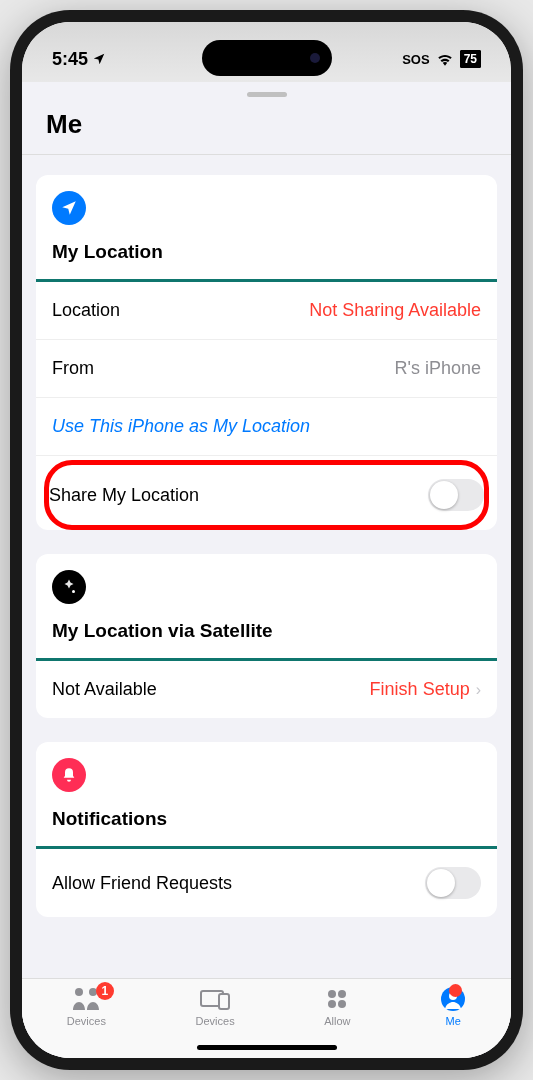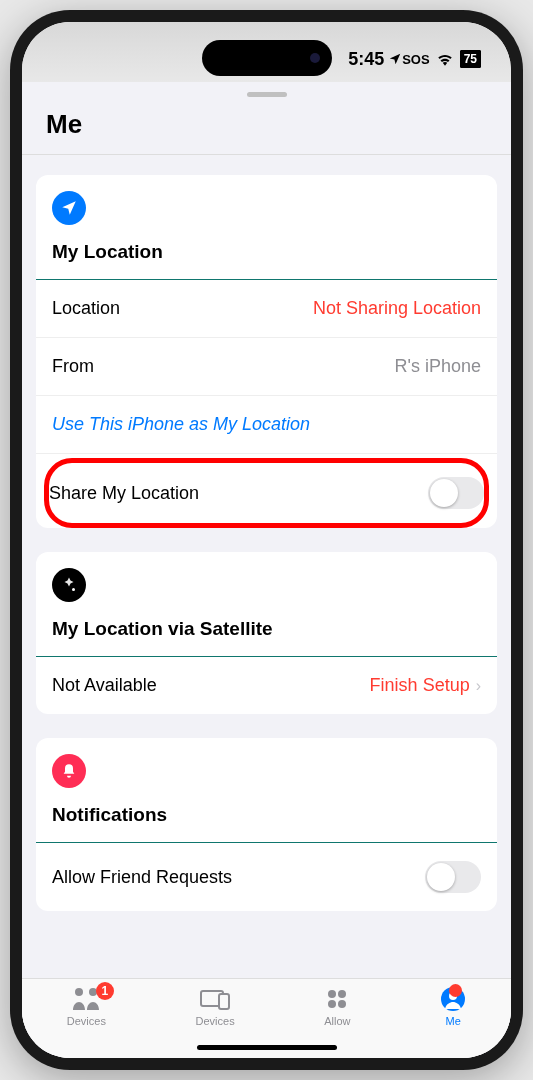--- a/index.html
+++ b/index.html
@@ -1,35 +1,35 @@
 <!DOCTYPE html>
 <html><head>
   <meta charset="utf-8">
   <style>
     * { margin: 0; padding: 0; box-sizing: border-box; font-family: -apple-system, BlinkMacSystemFont, 'Segoe UI', Helvetica, Arial, sans-serif; }
     body { background: #e8e8e8; display: flex; justify-content: center; align-items: flex-start; padding: 10px; }
     .phone-frame { width: 513px; height: 1060px; background: #1a1a1a; border-radius: 60px; padding: 12px; box-shadow: 0 10px 40px rgba(0,0,0,0.3); position: relative; }
     .phone-screen { width: 100%; height: 100%; background: #fff; border-radius: 48px; overflow: hidden; position: relative; display: flex; flex-direction: column; }
     .dynamic-island { position: absolute; top: 18px; left: 50%; transform: translateX(-50%); width: 130px; height: 36px; background: #000; border-radius: 20px; z-index: 100; }
     .dynamic-island::after { content: ''; position: absolute; right: 12px; top: 50%; transform: translateY(-50%); width: 10px; height: 10px; border-radius: 50%; background: #1a1a3a; }
-    .status-bar { height: 60px; display: flex; justify-content: flex-end; align-items: center; padding: 0 30px; padding-top: 14px; background: linear-gradient(to bottom, #d8d8d8, #e8e8e8); }
+    .status-bar { height: 60px; display: flex; justify-content: space-between; align-items: center; padding: 0 30px; padding-top: 14px; background: linear-gradient(to bottom, #d8d8d8, #e8e8e8); }
     .status-left { font-size: 18px; font-weight: 600; display: flex; align-items: center; gap: 4px; }
     .status-right { display: flex; align-items: center; gap: 6px; font-size: 15px; font-weight: 700; }
     .battery-box { border: 1.5px solid #000; border-radius: 1px; padding: 1px 3px; font-size: 12px; font-weight: 700; background: #000; color: #fff; }
     .sheet-bg { flex: 1; background: #f2f2f7; display: flex; flex-direction: column; overflow: hidden; }
     .sheet-grabber { width: 40px; height: 5px; background: #c0c0c0; border-radius: 3px; margin: 10px auto 6px; }
     .page-title { font-size: 26px; font-weight: 700; padding: 6px 24px 14px; border-bottom: 1px solid #ddd; }
     .content { flex: 1; overflow-y: auto; padding: 20px 14px 0; }
     .card { background: #fff; border-radius: 12px; margin-bottom: 24px; padding: 0; }
     .card-icon-wrap { padding: 16px 16px 10px; }
     .icon-circle { width: 34px; height: 34px; border-radius: 50%; display: flex; align-items: center; justify-content: center; }
     .ic-blue { background: #007aff; }
     .ic-black { background: #000; }
     .ic-red { background: #ff2d55; }
-    .card-heading { font-size: 19px; font-weight: 700; padding: 6px 16px 16px; border-bottom: 1px solid #0f766e; }
+    .card-heading { font-size: 19px; font-weight: 700; padding: 6px 16px 16px; border-bottom: 3px solid #0f766e; }
     .row { display: flex; justify-content: space-between; align-items: center; padding: 18px 16px; border-bottom: 1px solid #eee; }
     .row:last-child { border-bottom: none; }
     .row-label { font-size: 18px; color: #000; }
     .row-value { font-size: 18px; }
     .val-red { color: #ff3b30; }
     .val-grey { color: #8e8e93; }
     .row-link { color: #007aff; font-size: 18px; padding: 18px 16px; border-bottom: 1px solid #eee; font-style: italic; }
     .toggle { width: 56px; height: 32px; background: #e9e9eb; border-radius: 16px; position: relative; }
     .toggle::after { content: ''; position: absolute; left: 2px; top: 2px; width: 28px; height: 28px; background: #fff; border-radius: 50%; box-shadow: 0 1px 3px rgba(0,0,0,0.3); }
     .highlight-ring { border: 5px solid #ff0000; border-radius: 28px; margin: 4px 8px 8px; }
@@ -79,21 +79,21 @@
             <div class="icon-circle ic-blue">
               <svg width="18" height="18" viewBox="0 0 24 24" fill="#fff">
                   <path d="M3 11l18-8-8 18-2-8-8-2z"></path>
                 </svg>
             </div>
           </div>
           <div class="card-heading">My Location</div>
 
           <div class="row">
             <span class="row-label">Location</span>
-            <span class="row-value val-red">Not Sharing Location</span>
+            <span class="row-value val-red">Not Sharing Available</span>
           </div>
 
           <div class="row">
             <span class="row-label">From</span>
             <span class="row-value val-grey">R's iPhone</span>
           </div>
 
           <div class="row-link">Use This iPhone as My Location</div>
 
           <div class="highlight-ring">

